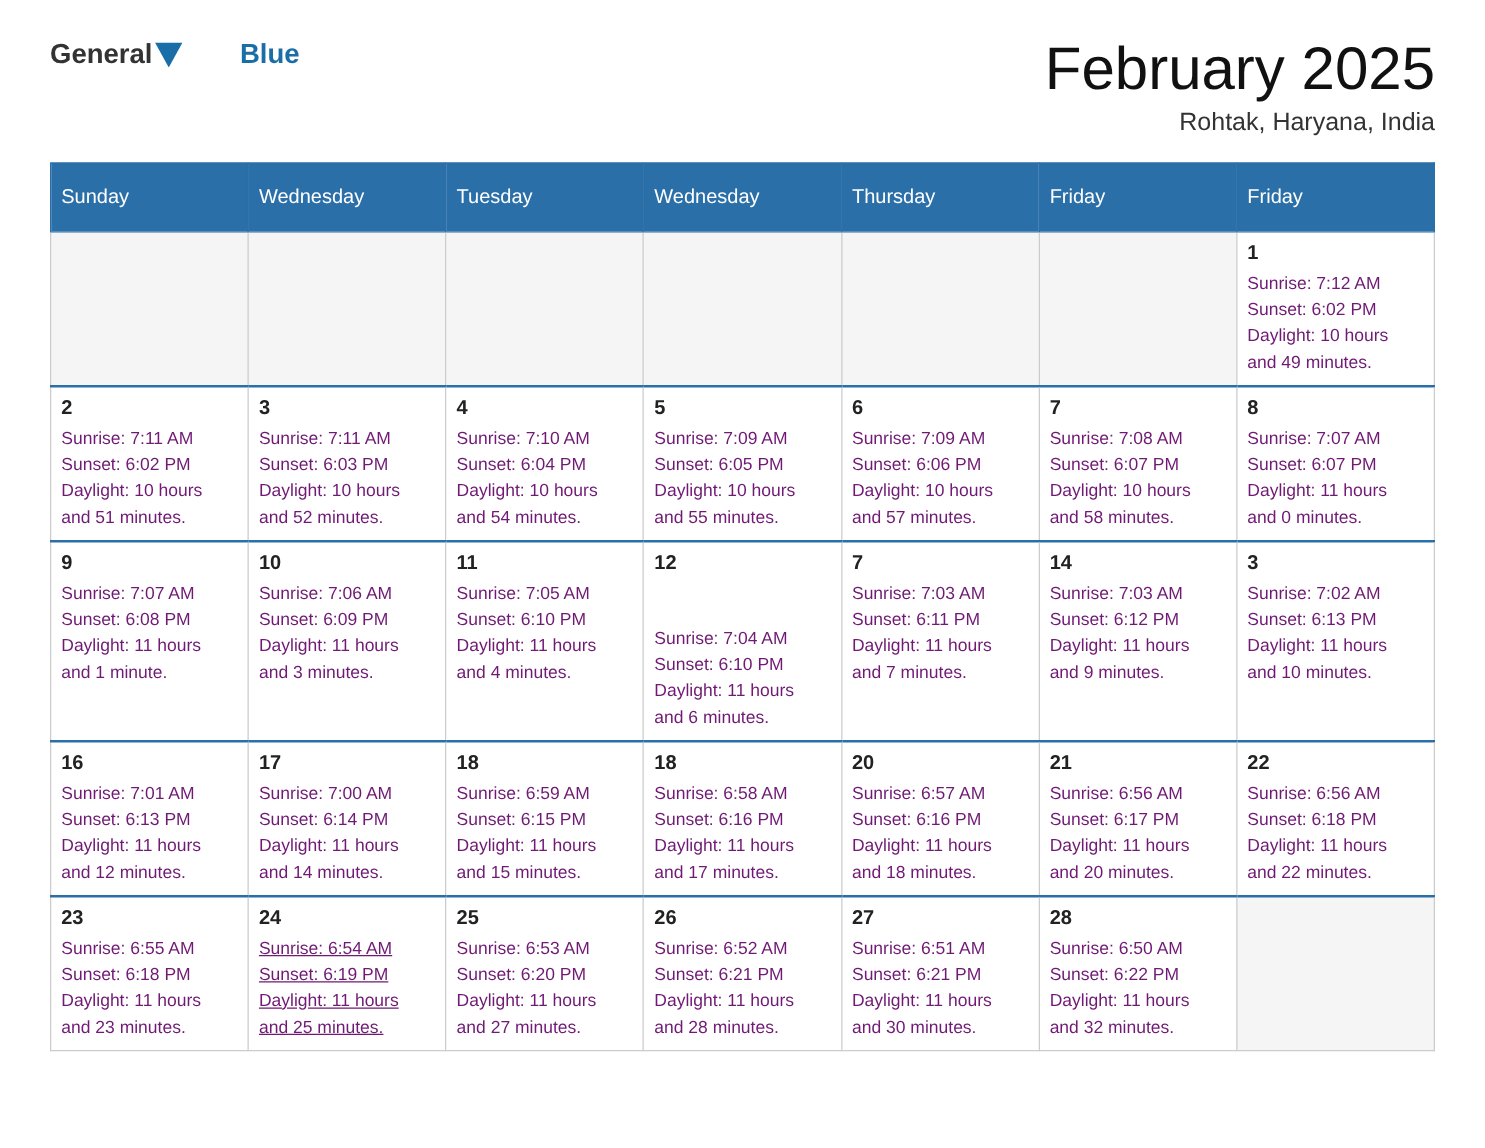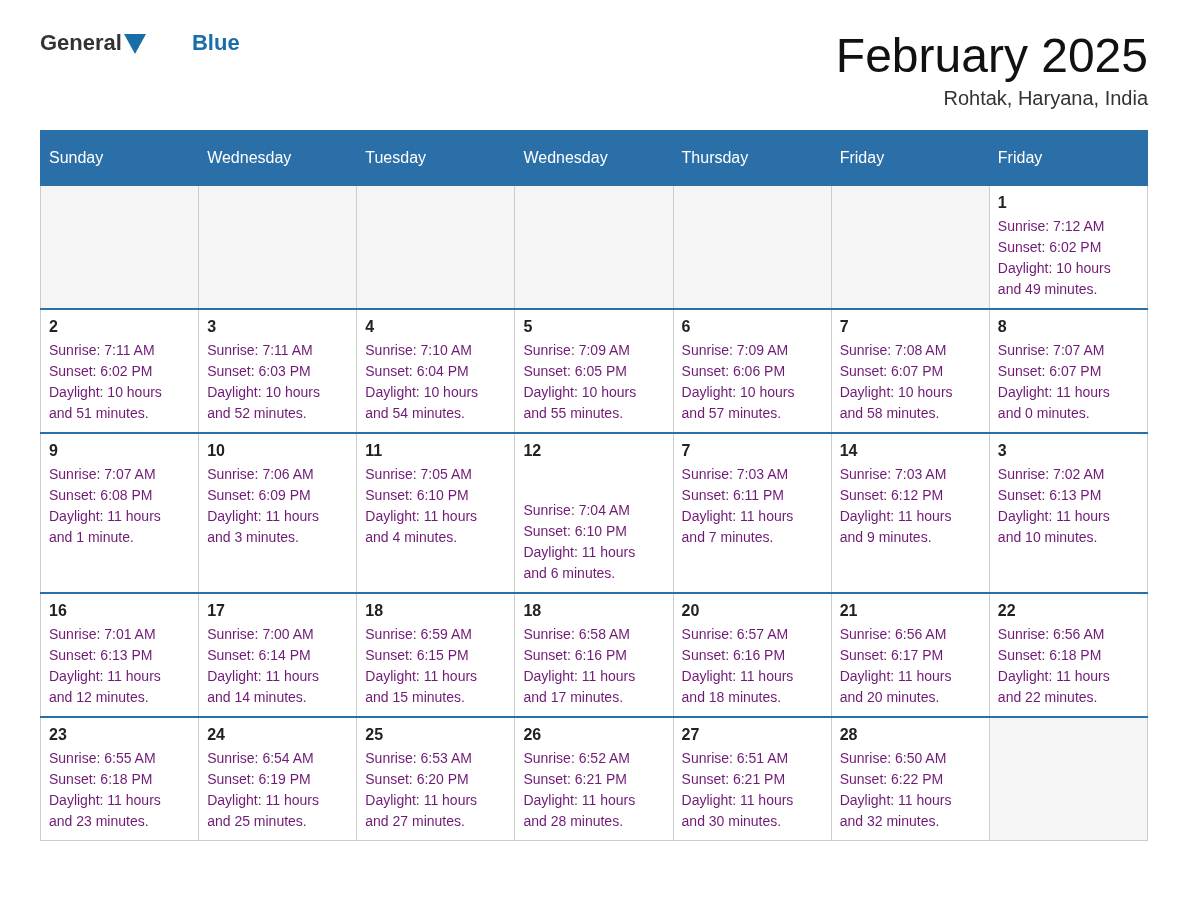--- a/index.html
+++ b/index.html
@@ -296,21 +296,21 @@
       <tr class="row-separator">
         <td>
           <span class="day-number">23</span>
           <div class="day-info" style="white-space: pre-line;">Sunrise: 6:55 AM
 Sunset: 6:18 PM
 Daylight: 11 hours
 and 23 minutes.</div>
         </td>
         <td>
           <span class="day-number">24</span>
-          <div class="day-info" style="white-space: pre-line;">Sunrise: 6:54 AM
+          <div class="day-info" style="white-space: pre-line; text-decoration: underline;">Sunrise: 6:54 AM
 Sunset: 6:19 PM
 Daylight: 11 hours
 and 25 minutes.</div>
         </td>
         <td>
           <span class="day-number">25</span>
           <div class="day-info" style="white-space: pre-line;">Sunrise: 6:53 AM
 Sunset: 6:20 PM
 Daylight: 11 hours
 and 27 minutes.</div>

